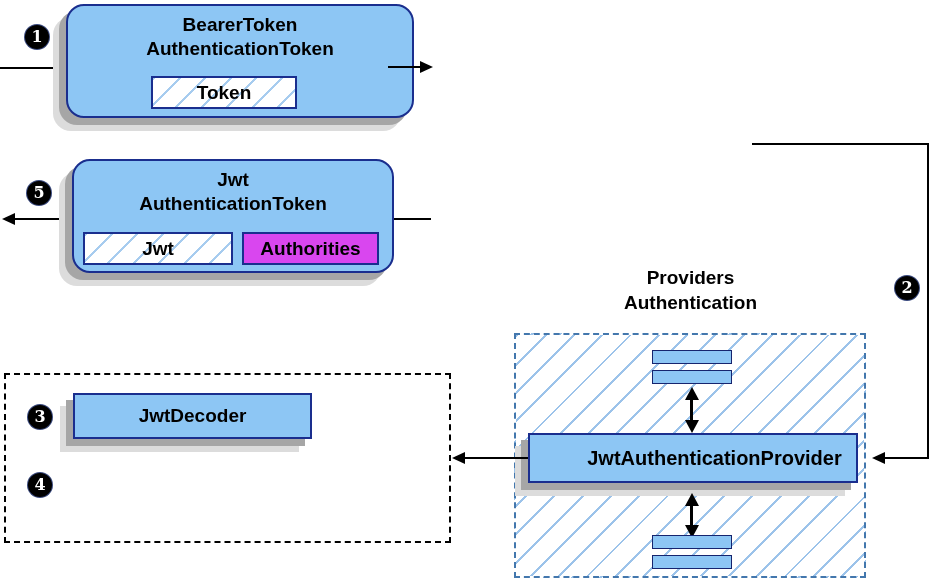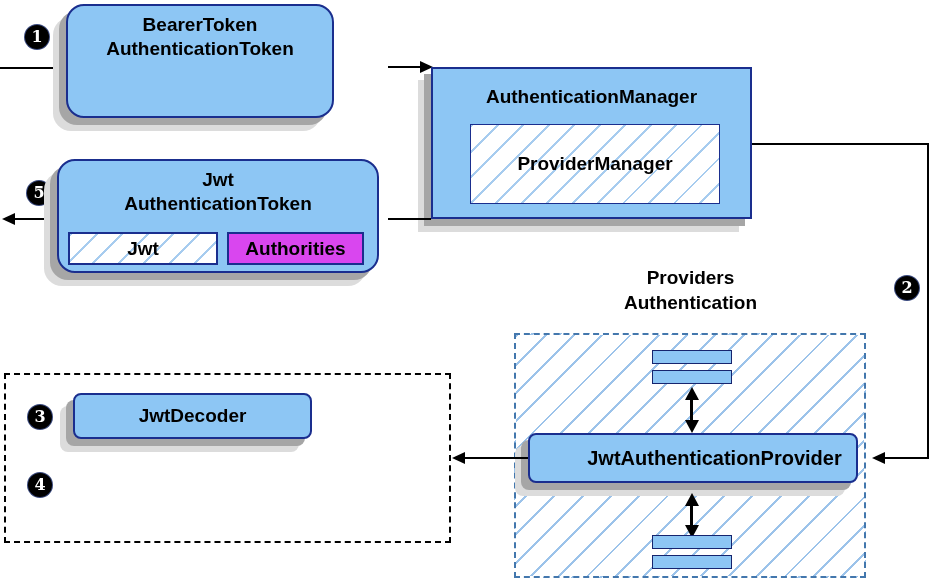--- a/index.html
+++ b/index.html
@@ -9,21 +9,21 @@
   }
   
   .node {
     position:absolute; box-sizing:border-box;
     background:#8DC6F4; border:2px solid #1A2E8E;
     color:#000; font-weight:bold; text-align:center;
   }
   .shadowed { box-shadow:-7px 7px 0 0 #A6A6A6, -13px 13px 0 0 #DCDCDC; }
   .rounded  { border-radius:18px; }
   .node-title { padding-top:7px; font-size:19px; line-height:24px; font-weight:bold; }
-  .flexc { display:flex; align-items:center; justify-content:center;border-radius:8px; }
+  .flexc { display:flex; align-items:center; justify-content:center; }
   .subfield {
     position:absolute; box-sizing:border-box; background:#d946ef;
     border:2px solid #1A2E8E; font-size:19px; font-weight:bold;
     display:flex; align-items:center; justify-content:center;
   }
   .hatch {
     background-color:#fff;
     background-image:repeating-linear-gradient(135deg, #A7CCEF 0px, #A7CCEF 2px, transparent 2px, transparent 18px);
   }
   .hatch-big {
@@ -56,41 +56,38 @@
   .big-label { font-size:20px;padding-left:43px; }
 </style>
 </head>
 <body>
 
 <div class="stage">
 
   <div class="badge" style="left:25px;top:25px;">1</div>
   <div class="hline" style="left:0px;top:67px;width:67px;"></div>
 
-  <div class="node rounded shadowed" style="left:66px;top:4px;width:268px;height:114px;">
+  <div class="node rounded shadowed" style="left:66px;top:4px;width:348px;height:114px;">
     <div class="node-title">
       <div>BearerToken</div>
       <div>AuthenticationToken</div>
     </div>
+    <div class="subfield hatch" style="left:83px;top:70px;width:146px;height:33px;">Token</div>
   </div>
 
   <div class="hline" style="left:388px;top:66px;width:34px;"></div>
   <div class="ah-right" style="left:420px;top:61px;"></div>
 
-  <div class="node shadowed" style="left:431px;top:67px;width:321px;height:152px;">
-    <div class="node-title" style="padding-top:16px;">AuthenticationManager</div>
-    <div class="subfield hatch" style="left:37px;top:55px;width:250px;height:80px;border-width:1px;">ProviderManager</div>
-  </div>
 
   <div class="badge" style="left:27px;top:181px;">5</div>
   <div class="ah-left" style="left:2px;top:213px;"></div>
   <div class="hline" style="left:14px;top:218px;width:52px;"></div>
   <div class="hline" style="left:388px;top:218px;width:43px;"></div>
 
-  <div class="node rounded shadowed" style="left:57px;top:159px;width:322px;height:114px;">
+  <div class="node rounded shadowed" style="left:72px;top:159px;width:322px;height:114px;">
     <div class="node-title">
       <div>Jwt</div>
       <div>AuthenticationToken</div>
     </div>
     <div class="subfield hatch" style="left:9px;top:71px;width:150px;height:33px;">Jwt</div>
     <div class="subfield" style="left:168px;top:71px;width:137px;height:33px;">Authorities</div>
   </div>
 
   <div class="hline" style="left:752px;top:143px;width:177px;"></div>
   <div class="vline" style="left:927px;top:143px;height:316px;"></div>

